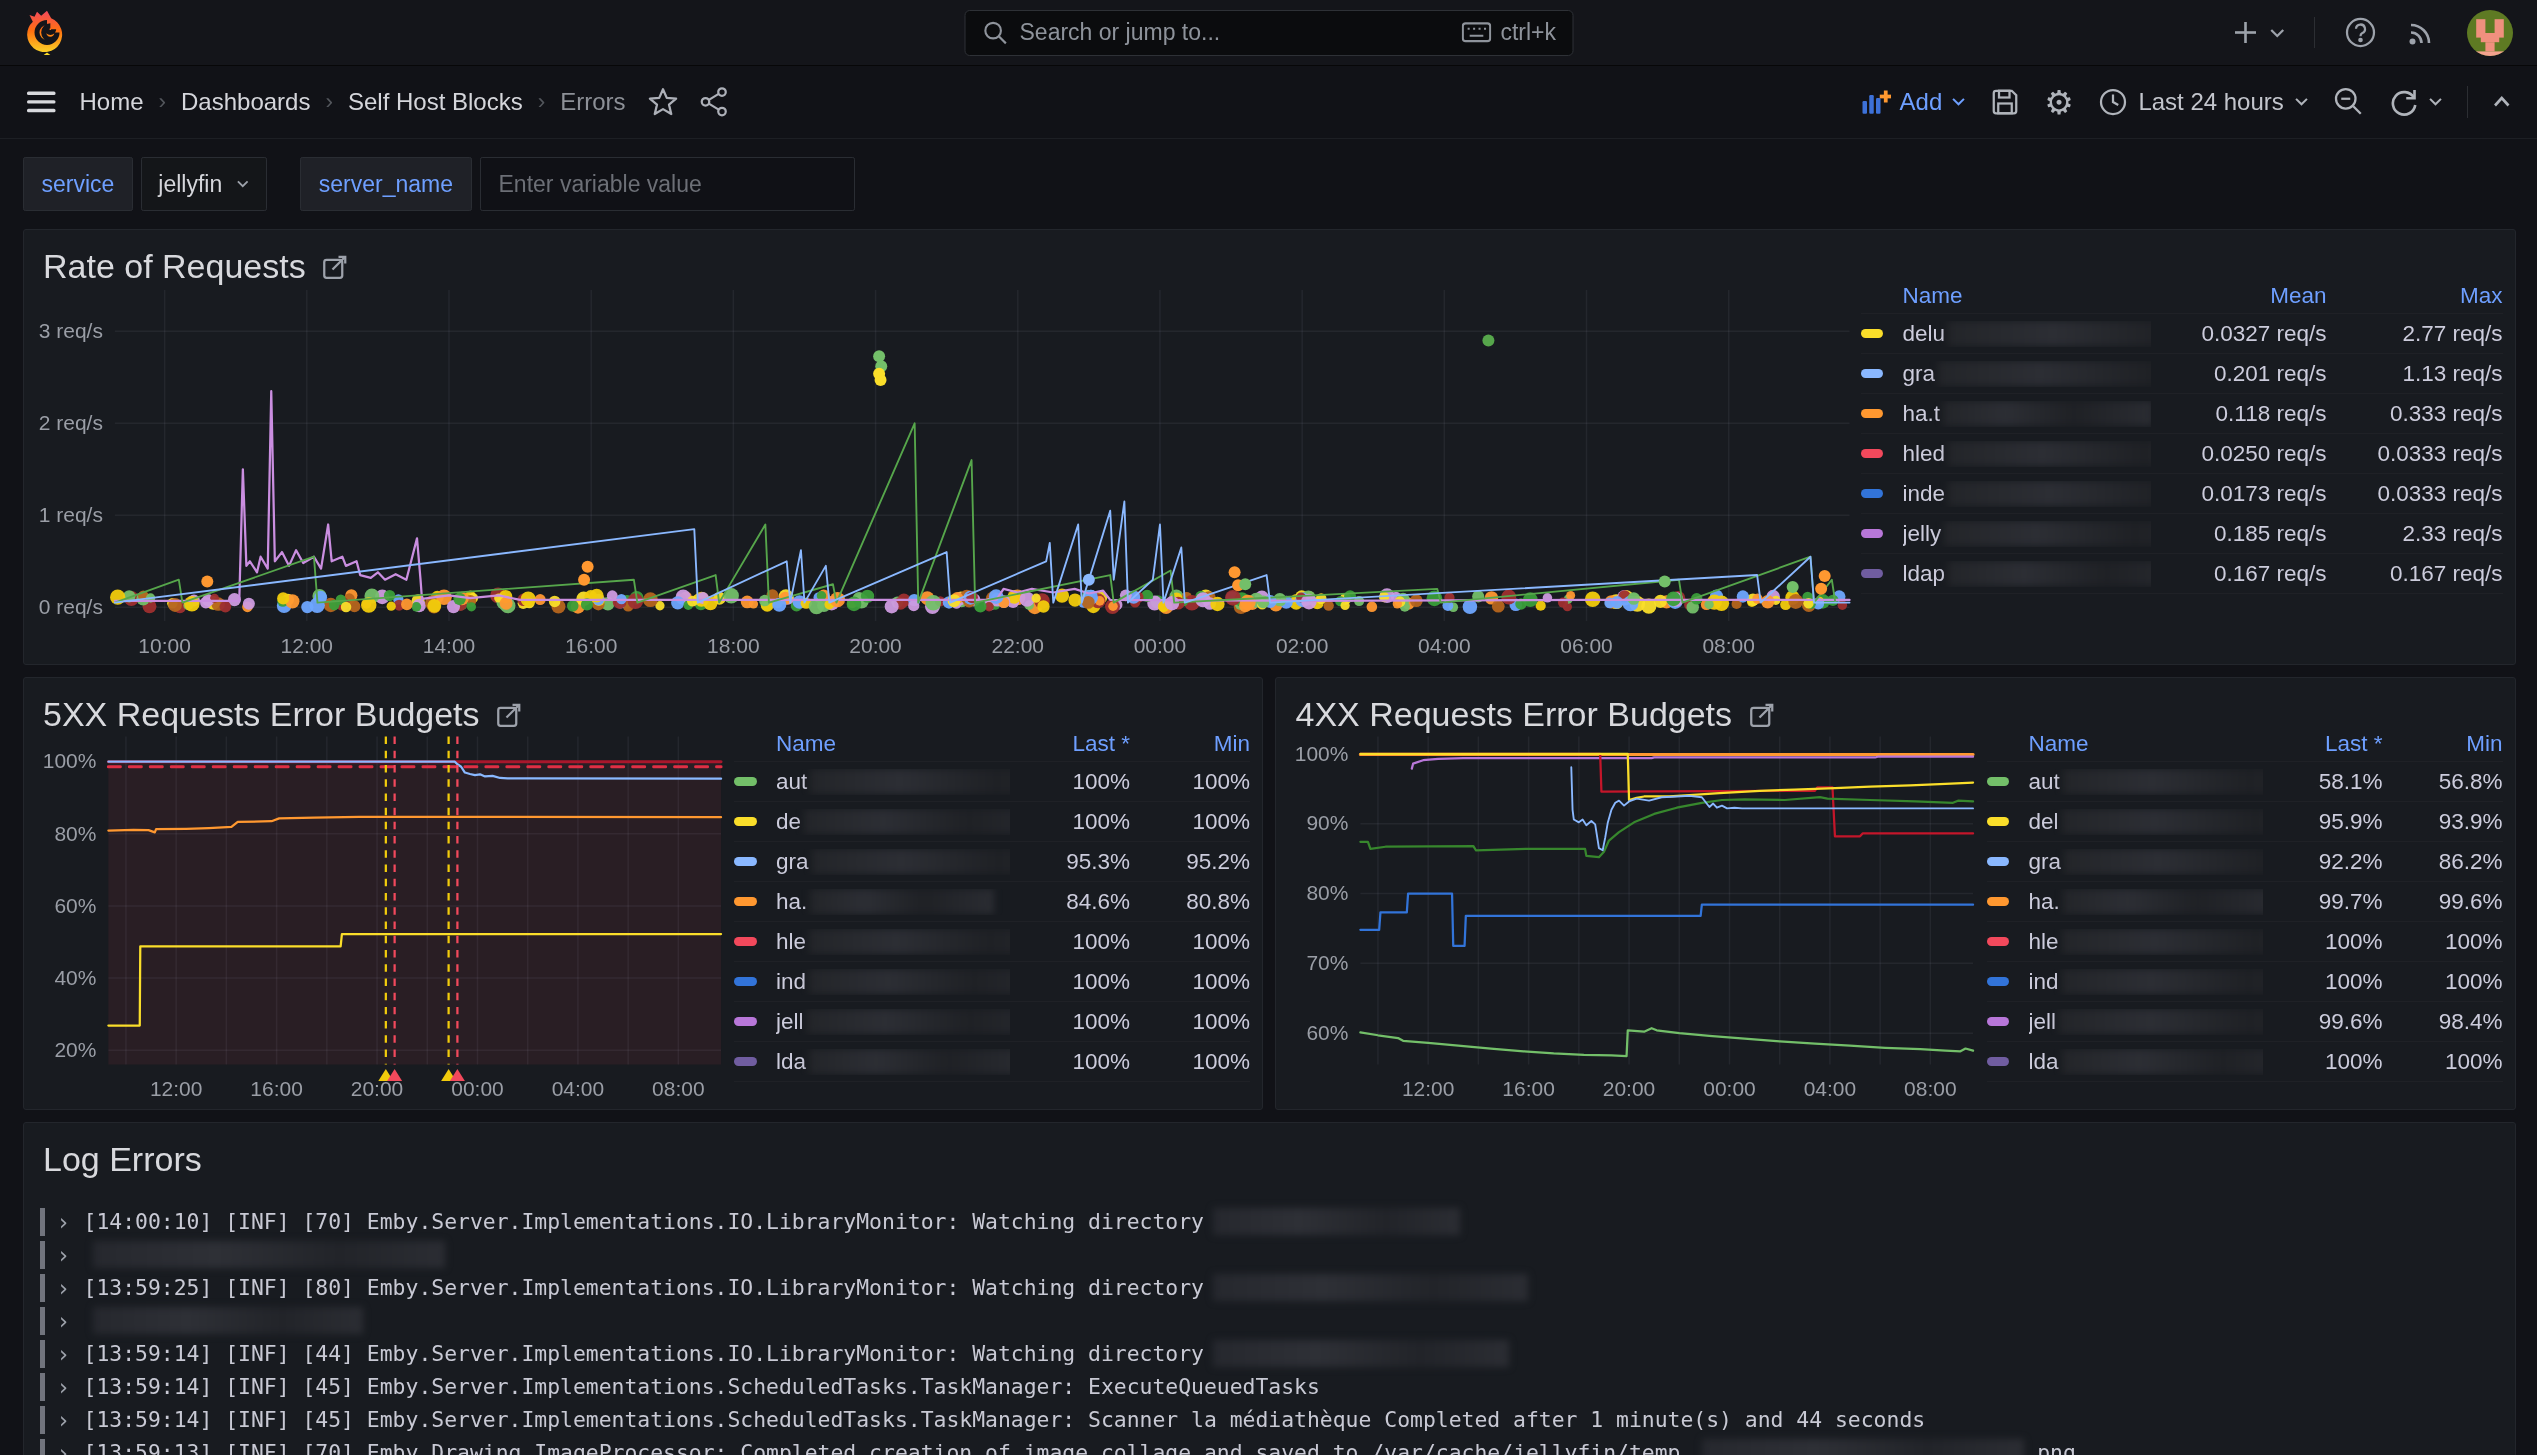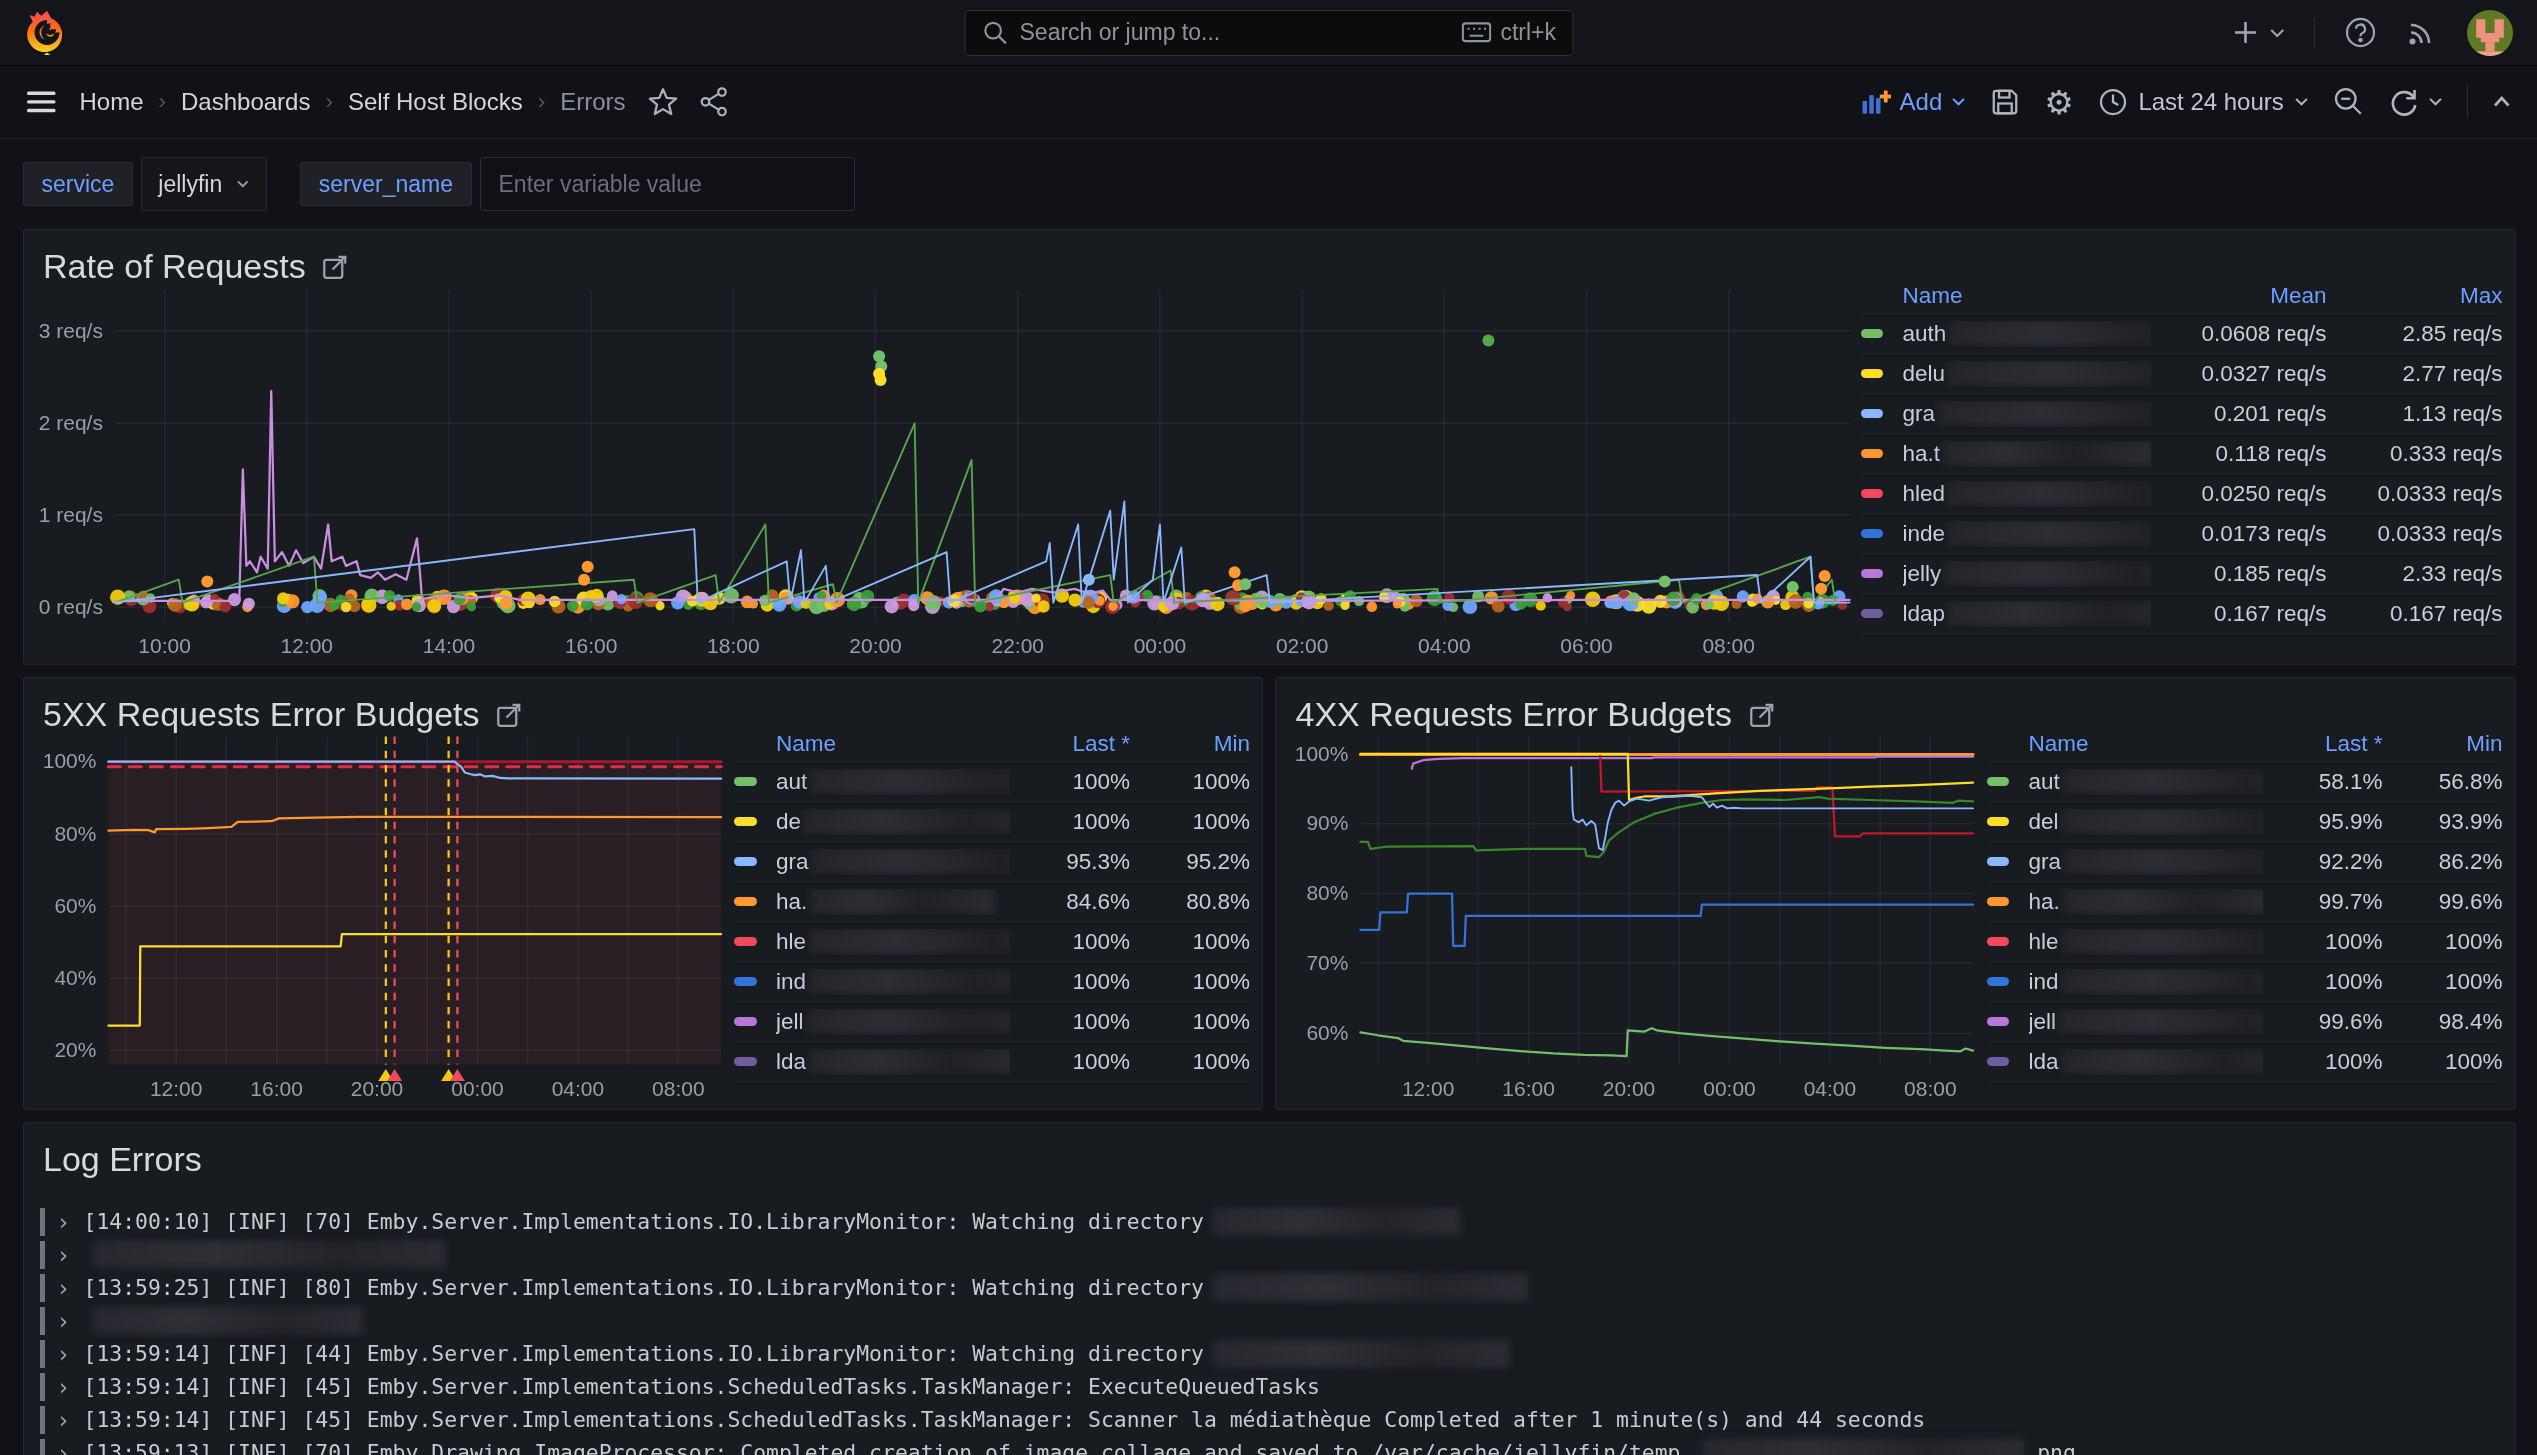--- a/index.html
+++ b/index.html
@@ -29,21 +29,21 @@
   .crumb-sep { color:#53565c; font-size:22.5px; }
   .crumb:last-of-type { color:#8d9097; }
   .tb-right { margin-left:auto; display:flex; align-items:center; gap:24px; color:#b0b4bb;justify-content:flex-end; }
   .addgrp { display:flex; align-items:center; gap:9px; color:#6e9fff; font-size:24px; font-weight:500; }
   .timegrp { display:flex; align-items:center; gap:10.5px; font-size:24px; color:#c3c5cc; }
   .gear { font-size:33px; color:#b0b4bb; line-height:1; }
 
   
   .content { padding:18px 22.5px 0; }
   .varrow { display:flex; align-items:center; margin-bottom:18px; }
-  .varlabel { height:44px; display:flex; align-items:center; padding:0 18px;
+  .varlabel { height:54px; display:flex; align-items:center; padding:0 18px;
               background:#1f2127; border:0.7px solid #2a2d33; border-radius:2.2px;
               color:#6e9fff; font-size:23px; }
   .varvalue { height:54px; display:flex; align-items:center; gap:13.5px; padding:0 16.5px;
               background:#141619; border:0.7px solid #2a2d33; border-radius:2.2px;
               color:#d5d6db; font-size:23px; margin-left:7.5px; }
   .varinput { height:54px; width:375px; background:#101116; border:0.7px solid #2a2d33;
               border-radius:2.2px; color:#d5d6db; font-size:23px; padding:0 18px; margin-left:7.5px; }
   .varinput::placeholder { color:#6c6f76; }
   .vargap { width:33px; }
 
@@ -685,29 +685,20 @@
           </svg>
         </div>
       <div class="legend rate">
           <div class="legend-row head">
             <span class="lg-marker empty"></span>
             <span class="lg-name" style="color: rgb(110, 159, 255);">Name</span>
             <span class="val" style="color: rgb(110, 159, 255);">Mean</span>
             <span class="val" style="color: rgb(110, 159, 255);">Max</span>
           </div>
           <div class="legend-row">
-            <span class="lg-marker" style="background: rgb(115, 191, 105);"></span>
-            <span class="lg-name">
-              <span>auth</span>
-              <span class="redact" style="width: 322px;"></span>
-            </span>
-            <span class="val">0.0608 req/s</span>
-            <span class="val">2.85 req/s</span>
-          </div>
-          <div class="legend-row">
             <span class="lg-marker" style="background: rgb(250, 222, 42);"></span>
             <span class="lg-name">
               <span>delu</span>
               <span class="redact" style="width: 352px;"></span>
             </span>
             <span class="val">0.0327 req/s</span>
             <span class="val">2.77 req/s</span>
           </div>
           <div class="legend-row">
             <span class="lg-marker" style="background: rgb(138, 184, 255);"></span>

